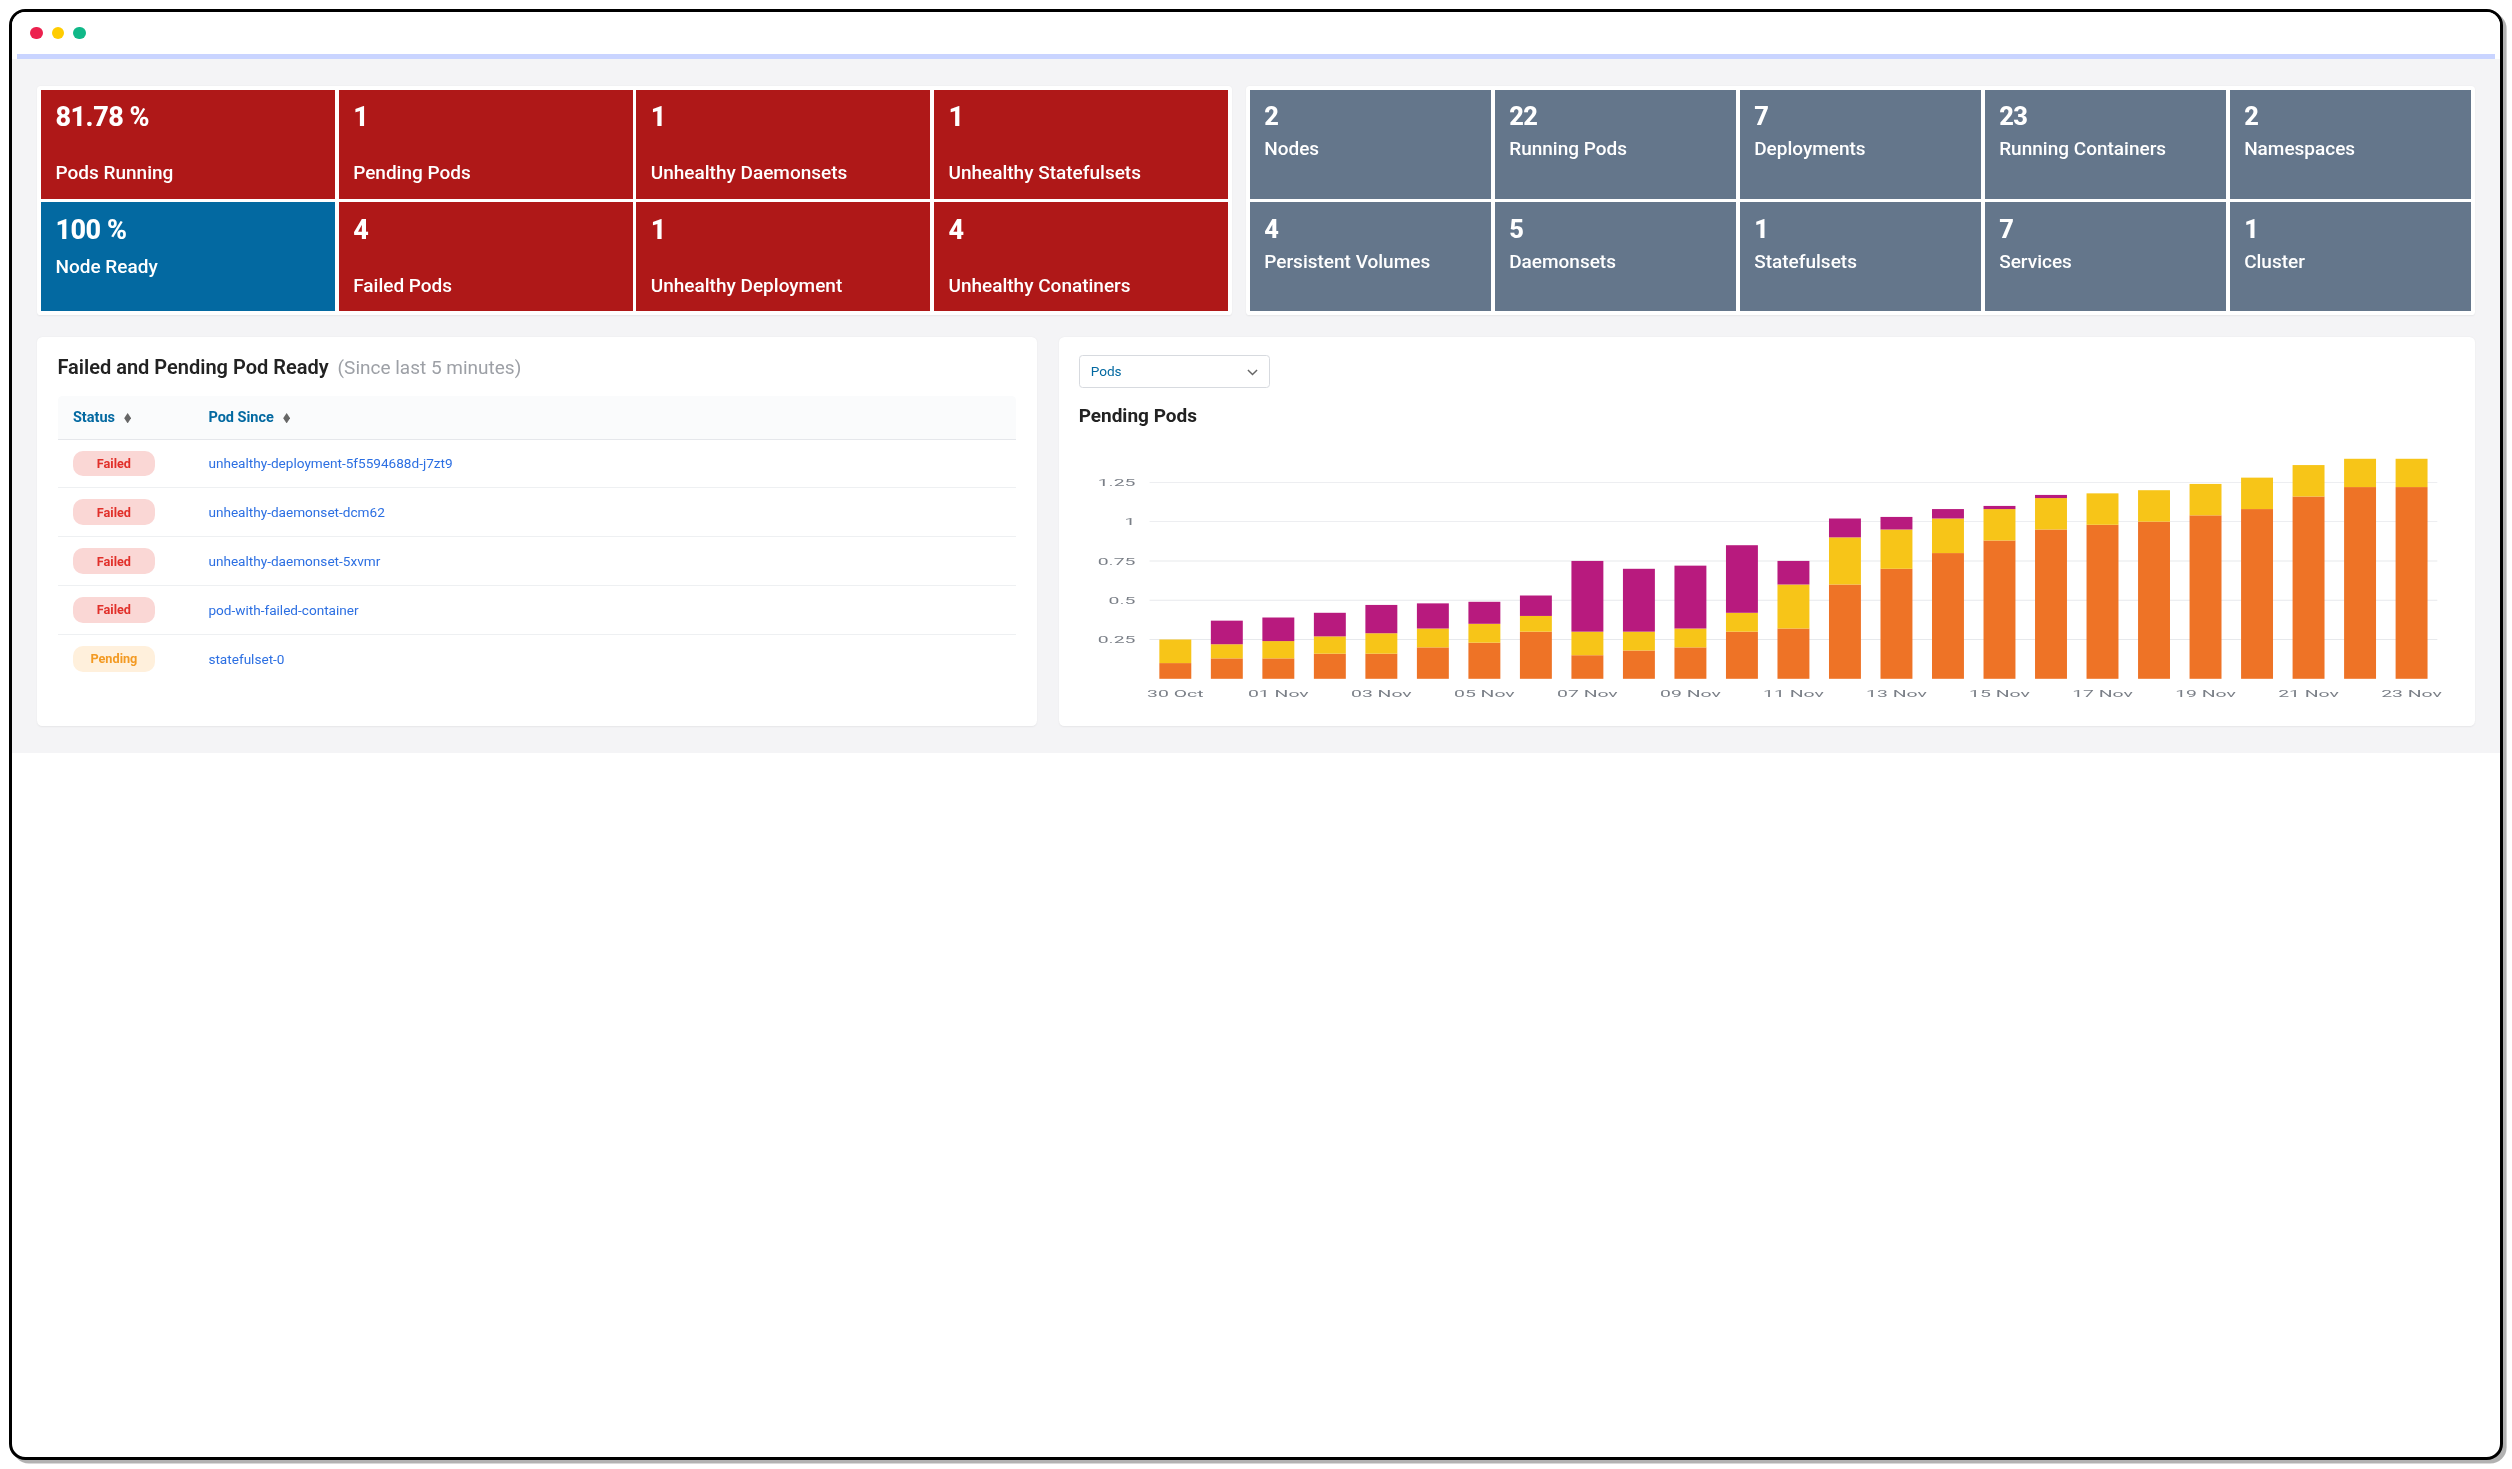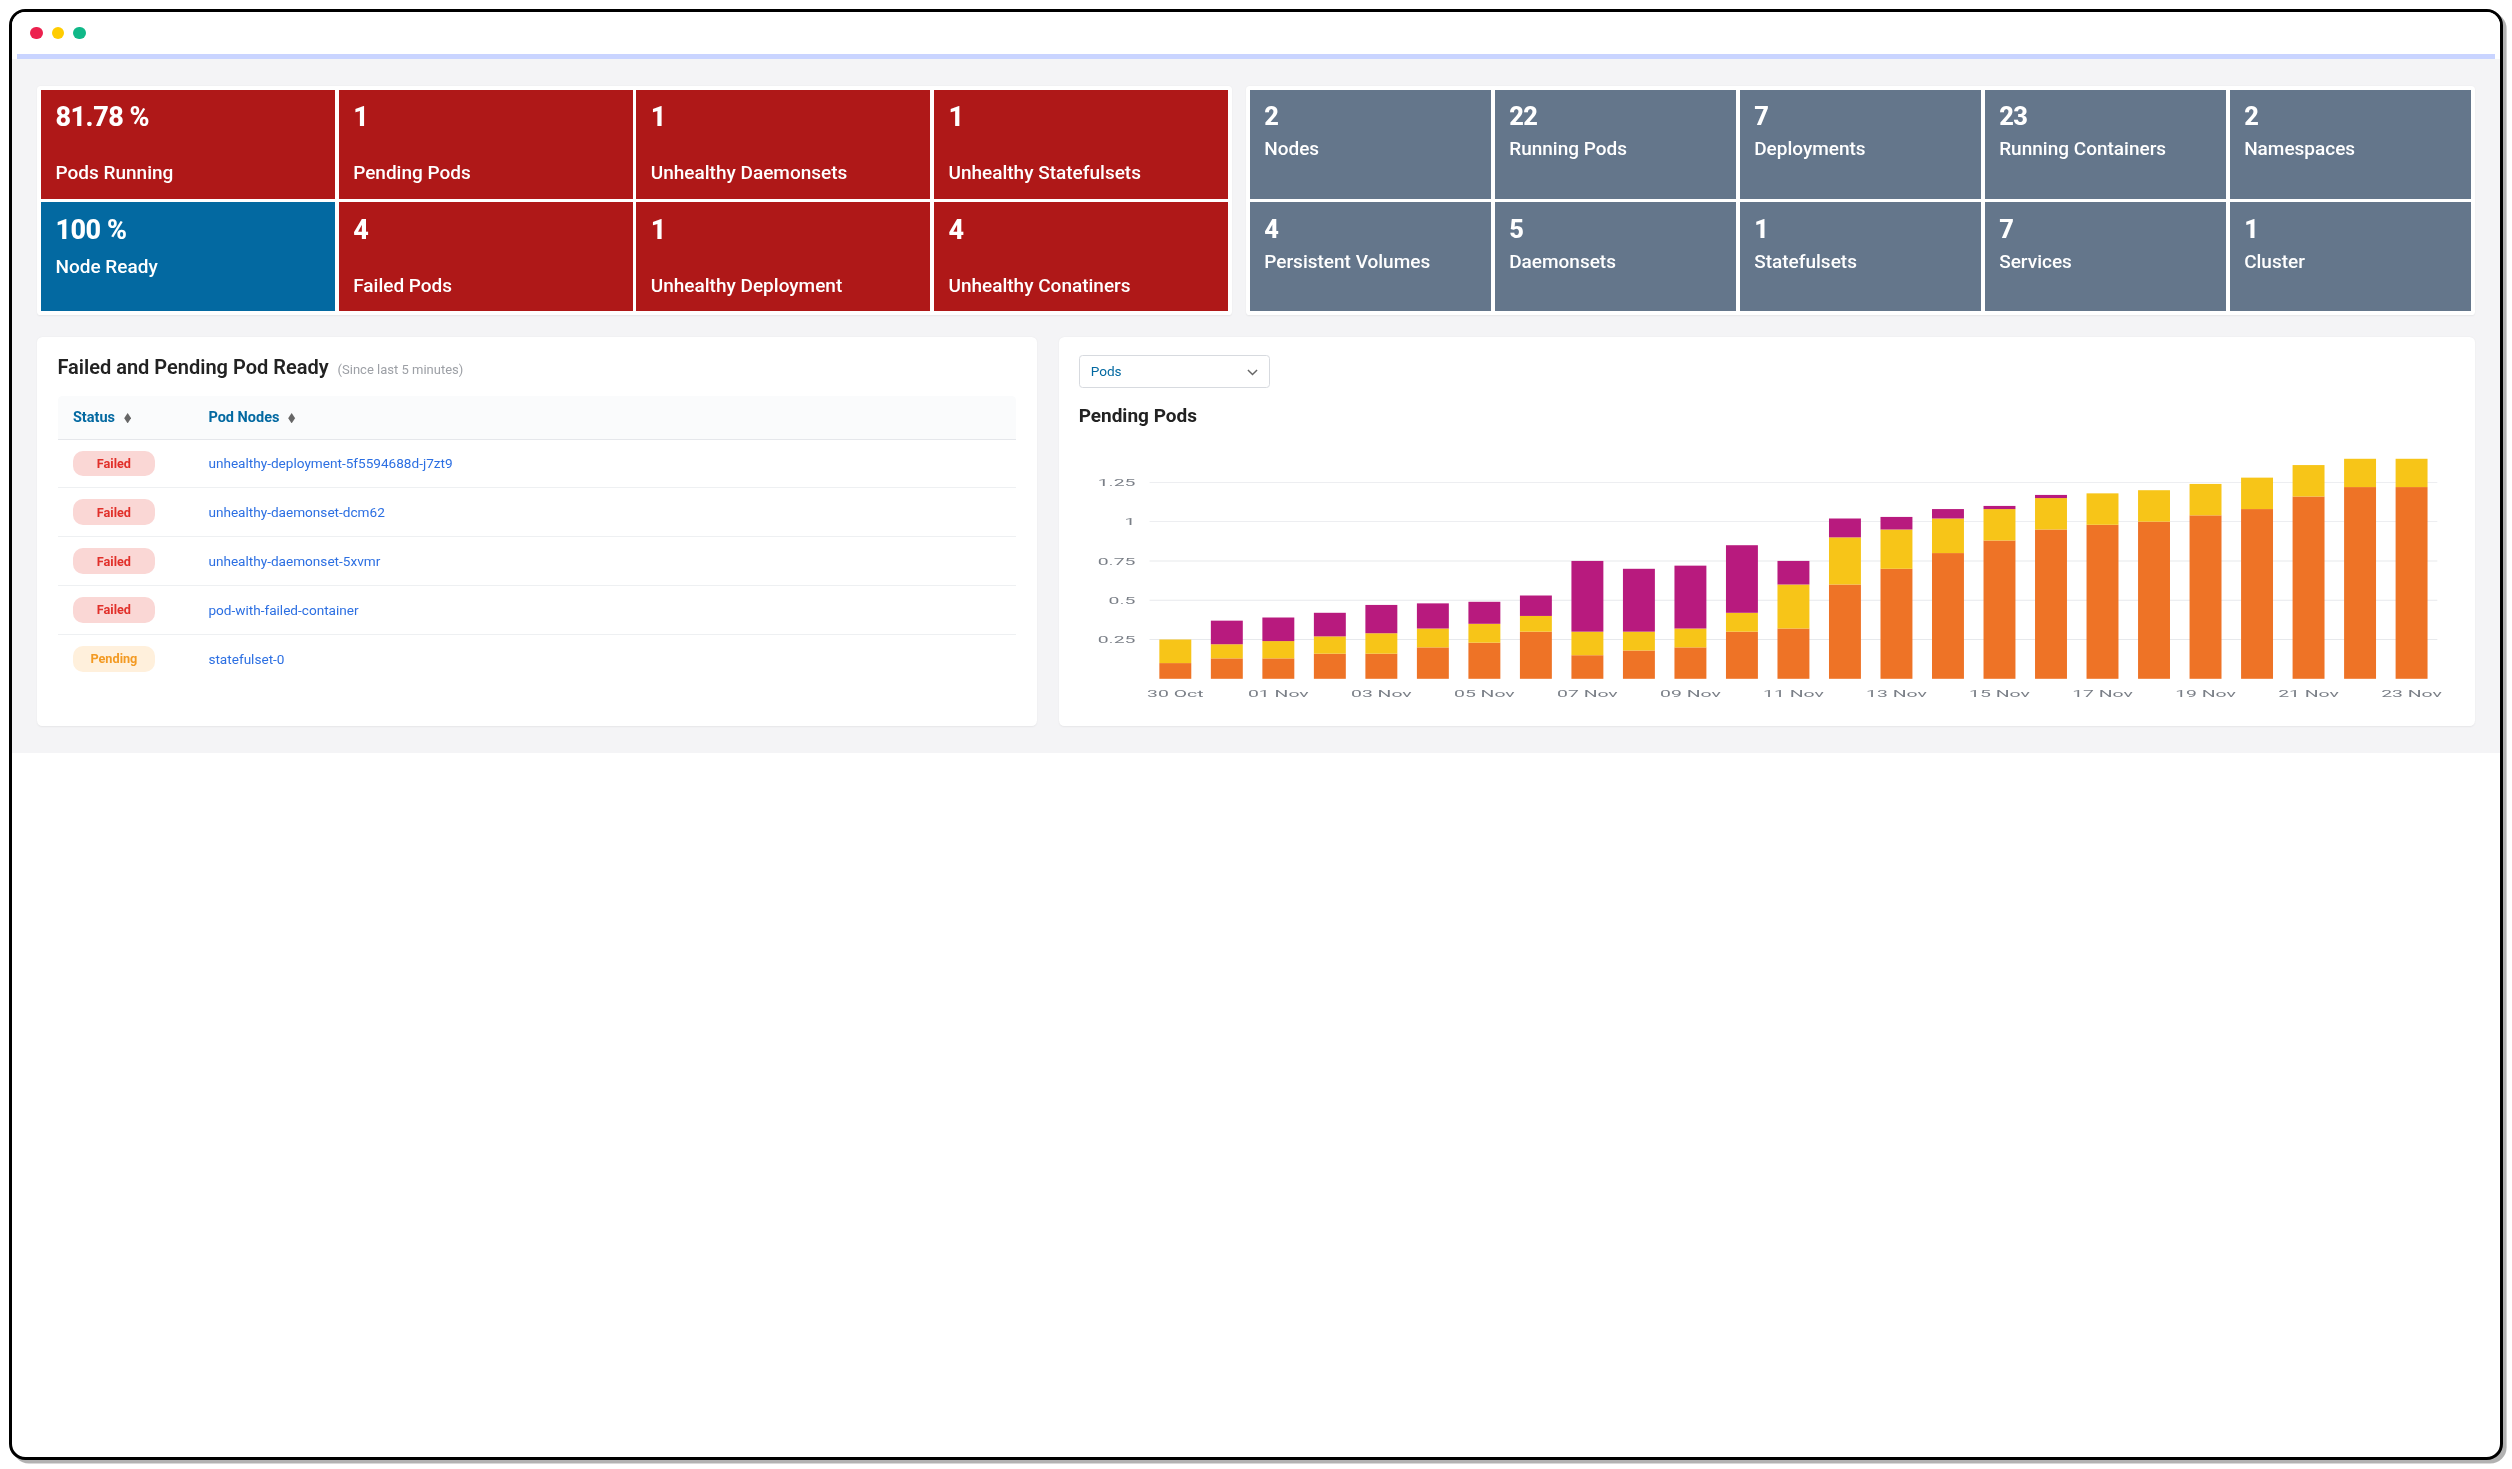--- a/index.html
+++ b/index.html
@@ -92,21 +92,21 @@
   }
   .card.table-card { flex: 0 0 41%; }
   .card.chart-card { flex: 1; }
   .card-title-row { display: flex; align-items: baseline; gap: 9px; margin-bottom: 16.3px; }
   .card-title {
     font-size: 20px;
     font-weight: 600;
     color: #222;
   }
   .card-title-sub {
-    font-size: 13px;
+    font-size: 19px;
     color: #9da0a6;
   }
   table.pod-table {
     width: 100%;
     border: 0.9px solid #e5e7eb;
     border-collapse: collapse;
     border-radius: 5.4px;
     overflow: hidden;
   }
   .pod-table thead th {
@@ -279,21 +279,21 @@
                 <span class="sort-icon">
                   <svg viewBox="0 0 8 6">
                       <polygon points="4,0 8,6 0,6" fill="#666"></polygon>
                     </svg>
                   <svg viewBox="0 0 8 6">
                       <polygon points="0,0 8,0 4,6" fill="#666"></polygon>
                     </svg>
                 </span>
               </th>
               <th>
-                <span>Pod Nodes</span>
+                <span>Pod Since</span>
                 <span class="sort-icon">
                   <svg viewBox="0 0 8 6">
                       <polygon points="4,0 8,6 0,6" fill="#666"></polygon>
                     </svg>
                   <svg viewBox="0 0 8 6">
                       <polygon points="0,0 8,0 4,6" fill="#666"></polygon>
                     </svg>
                 </span>
               </th>
             </tr>

